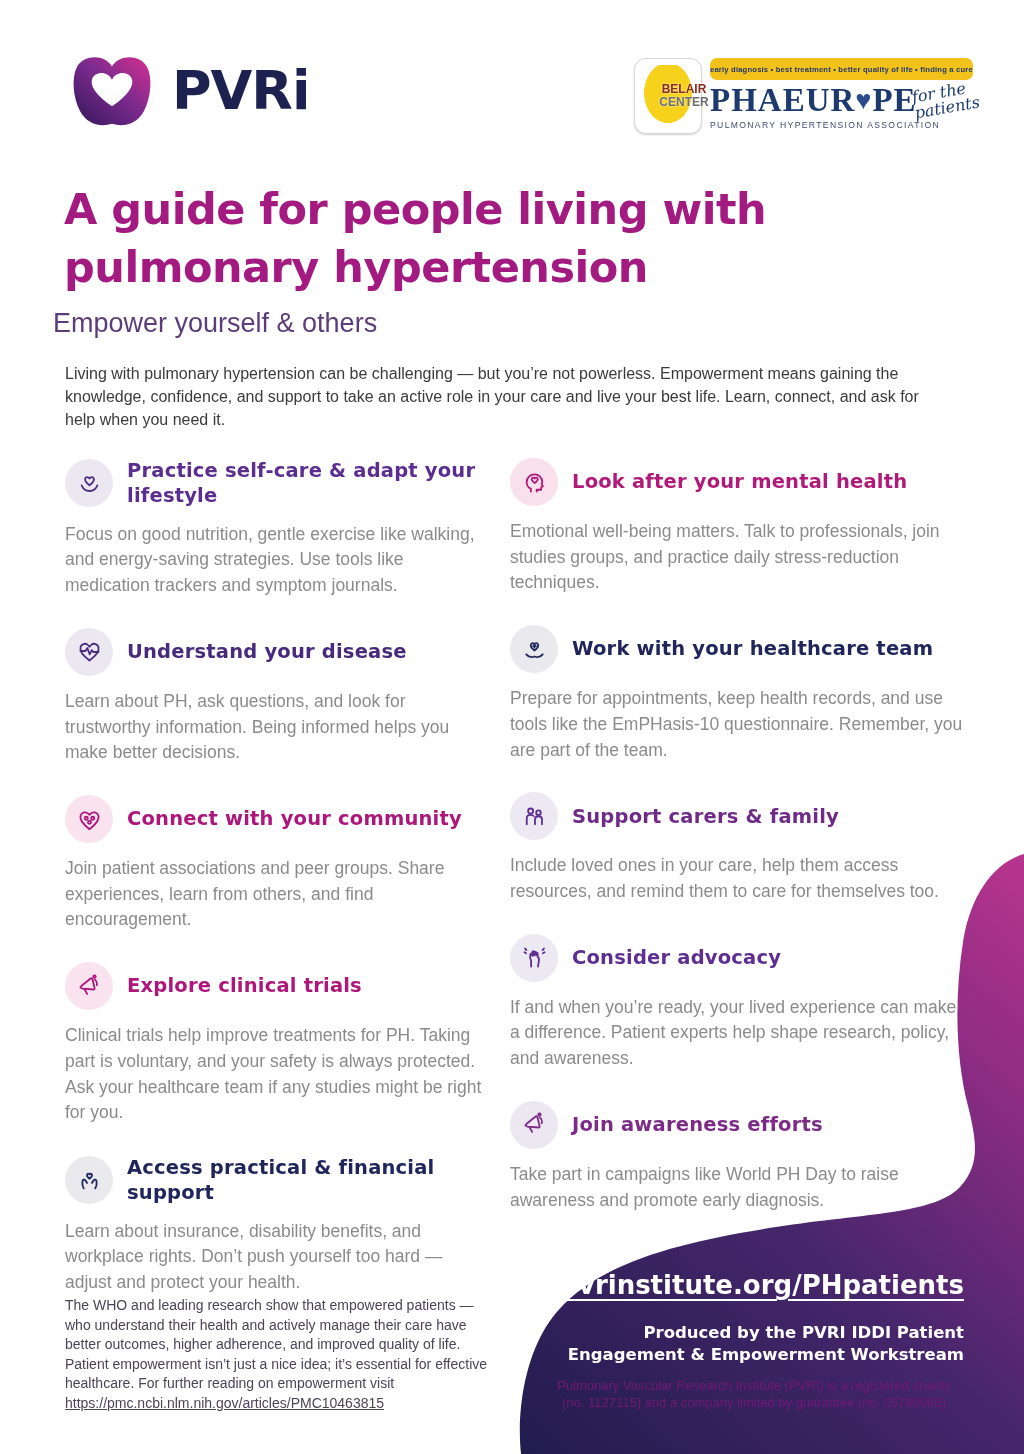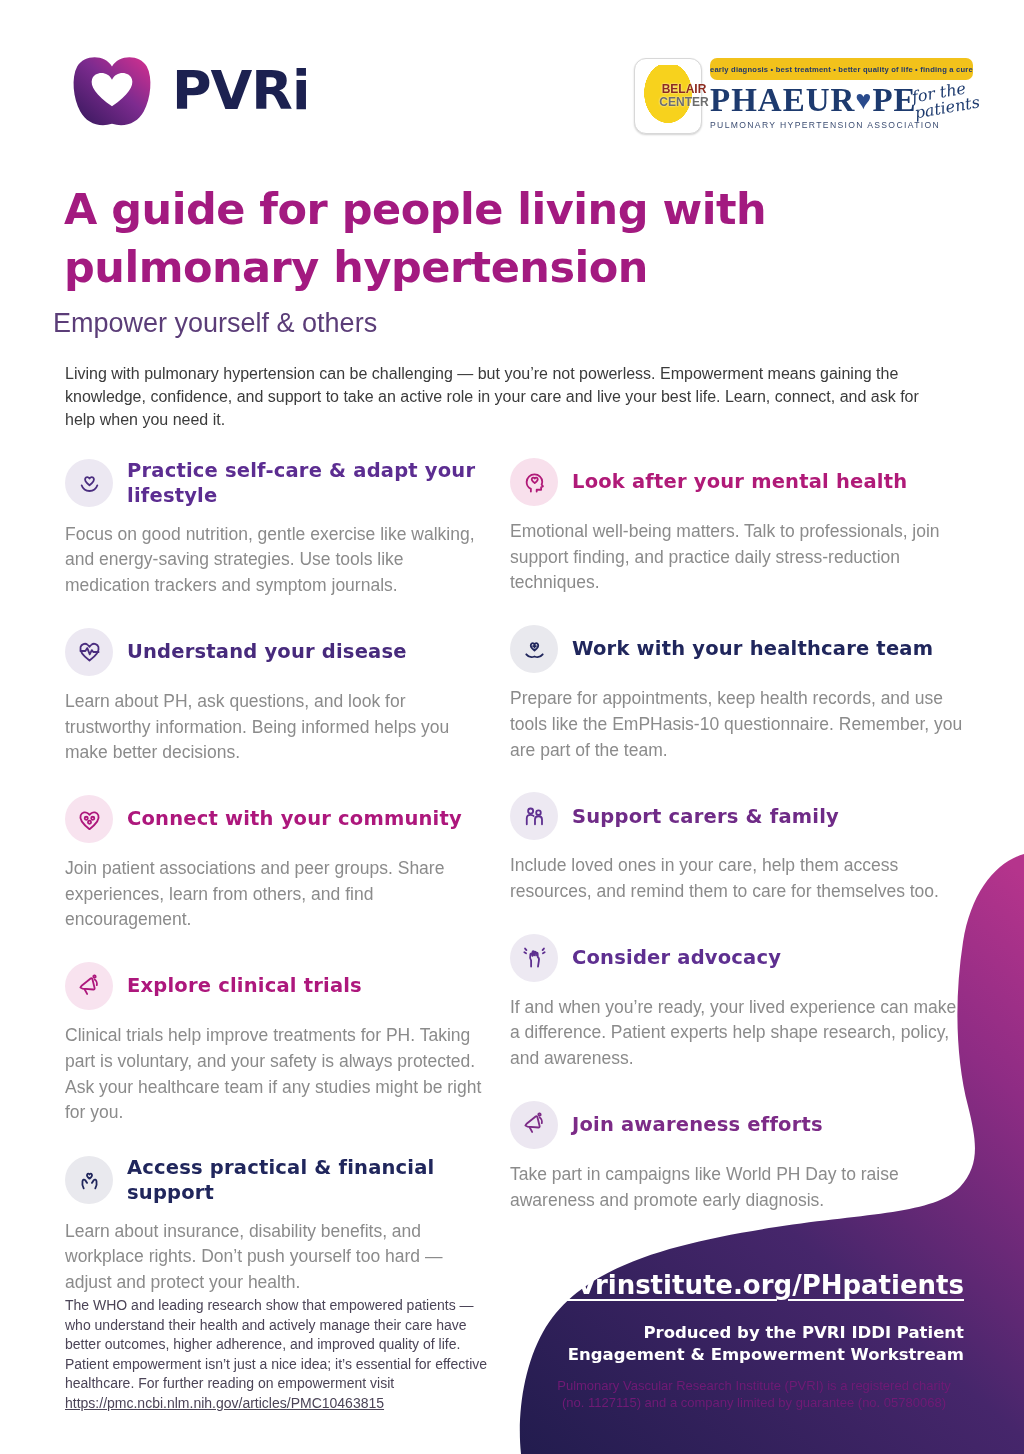--- a/index.html
+++ b/index.html
@@ -220,21 +220,21 @@
     <div class="section">
       <div class="sec-head">
         <span class="icon-circle bg-pink2">
           <svg viewBox="0 0 24 24">
               <path d="M9 19.5 L9 17.3 C6.8 16.2 5.4 14 5.5 11.5 C5.6 8 8.4 5.3 12 5.3 C15.6 5.3 18.4 8 18.4 11.3 C18.4 12.1 18.2 12.9 17.9 13.6 L19 15.2 L17.5 15.9 L17.5 18 L13.8 18 L13.8 19.5"></path>
               <path d="M12.2 12.5 C10.1 11 9.4 9.6 9.9 8.6 C10.4 7.7 11.6 7.7 12.2 8.7 C12.8 7.7 14 7.7 14.5 8.6 C15 9.6 14.3 11 12.2 12.5 Z"></path>
             </svg>
         </span>
         <h3 class="hc-magenta2">Look after your mental health</h3>
       </div>
-      <p class="sec-body">Emotional well-being matters. Talk to professionals, join support finding, and practice daily stress-reduction techniques.</p>
+      <p class="sec-body">Emotional well-being matters. Talk to professionals, join studies groups, and practice daily stress-reduction techniques.</p>
     </div>
 
     <div class="section">
       <div class="sec-head">
         <span class="icon-circle bg-gray">
           <svg viewBox="0 0 24 24">
               <path d="M12 12.8 C9.4 10.8 8.5 9 9.1 7.7 C9.7 6.4 11.3 6.3 12 7.7 C12.7 6.3 14.3 6.4 14.9 7.7 C15.5 9 14.6 10.8 12 12.8 Z"></path>
               <path d="M12 8 L12 10.4 M10.8 9.2 L13.2 9.2"></path>
               <path d="M5.2 16 C6.8 18 9.3 18.9 12 17.8 C14.7 18.9 17.2 18 18.8 16"></path>
             </svg>

